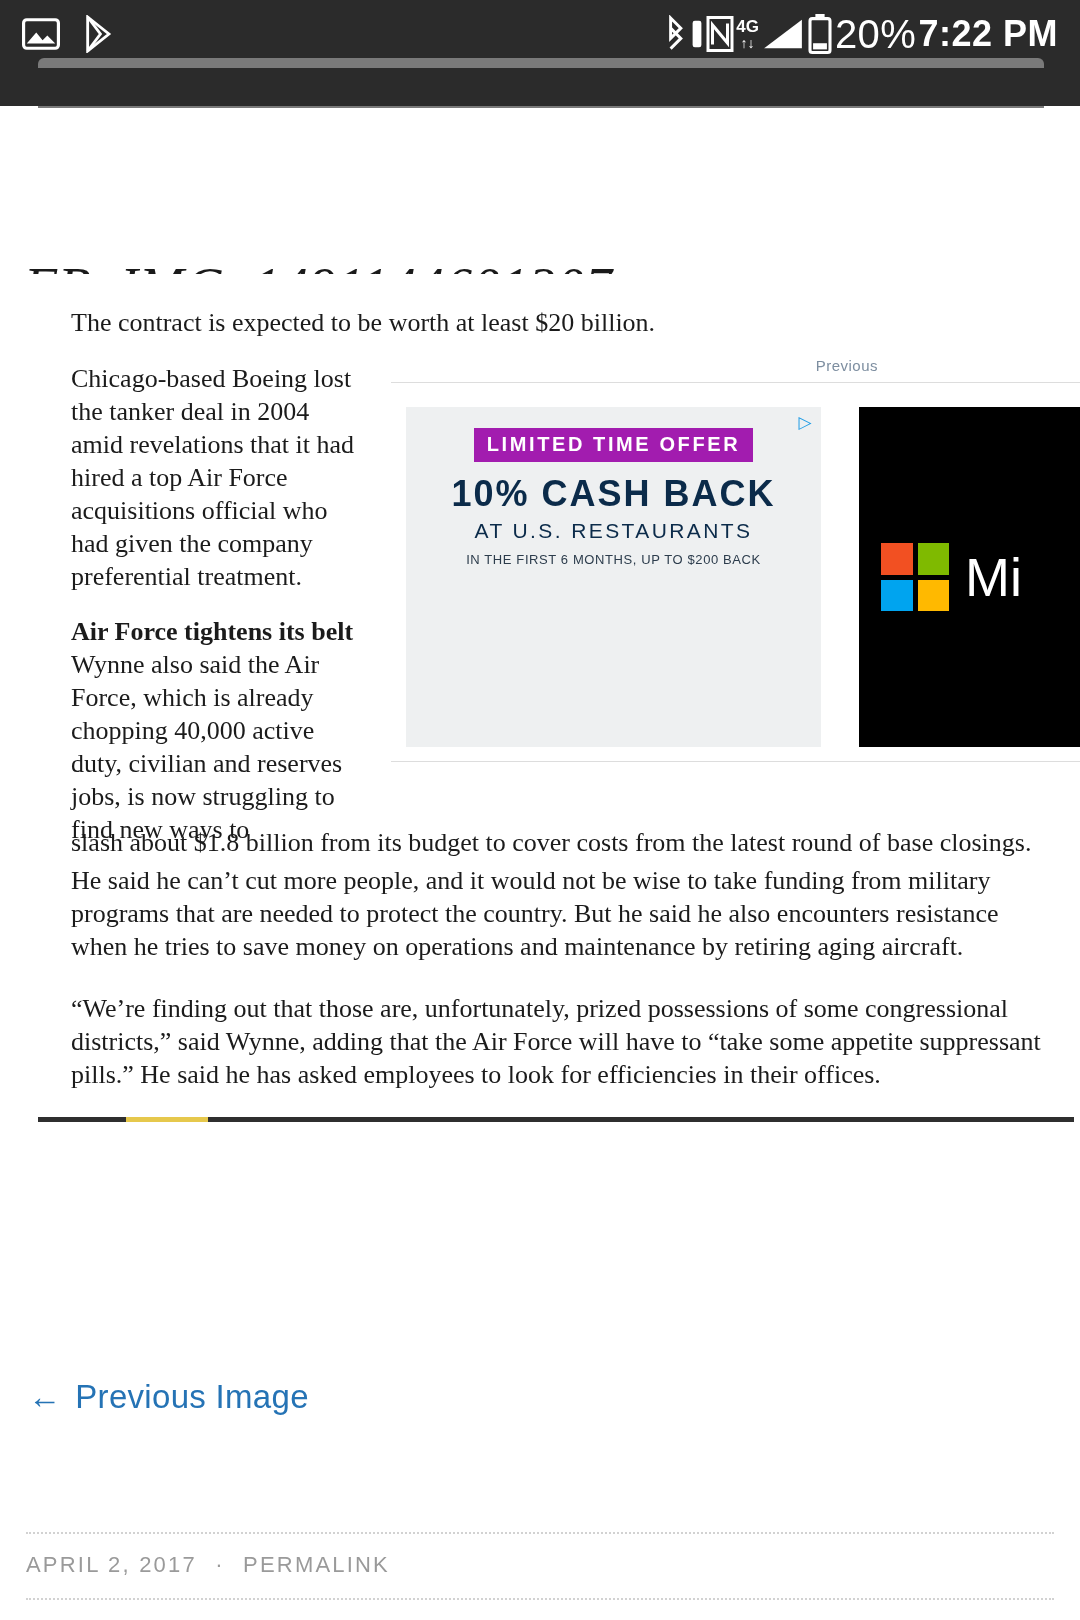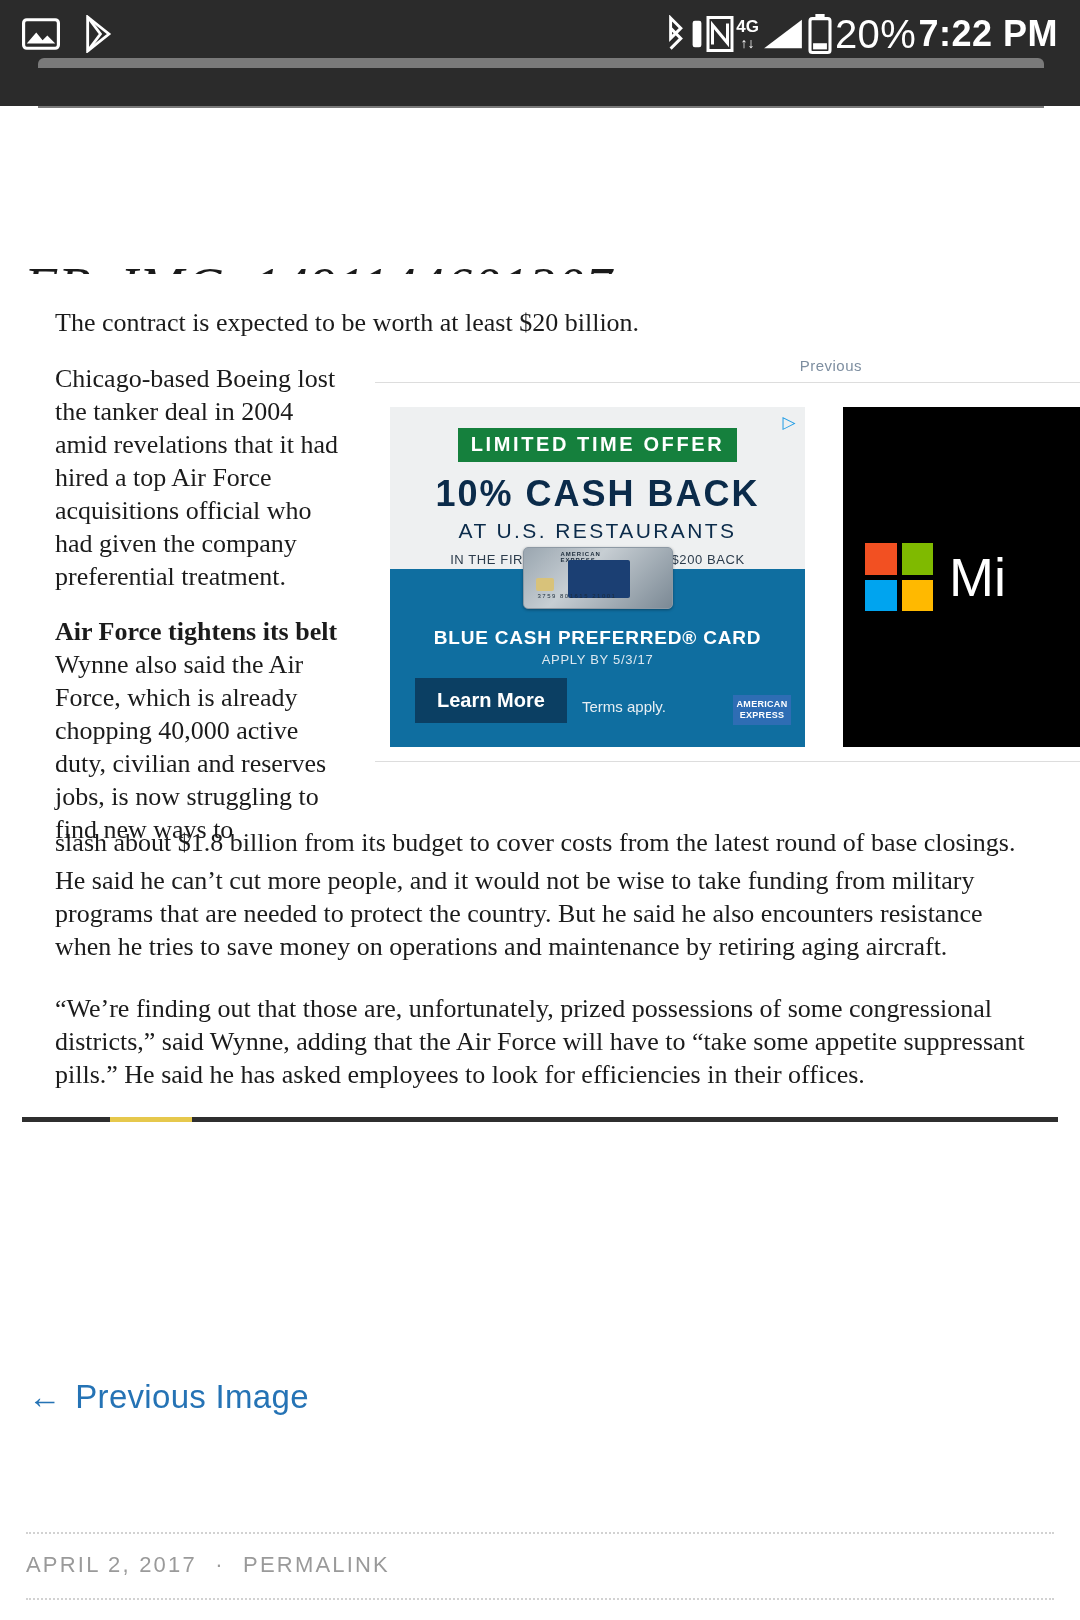--- a/index.html
+++ b/index.html
@@ -41,21 +41,21 @@
     border-radius: 6px 6px 0 0;
   }
   .shade-cover {
     position: absolute;
     left: 0; right: 0; top: 68px;
     height: 38px;
     background: #2b2b2b;
   }
 
   
-  .page { position: relative; width: 1080px; }
+  .page { position: relative; width: 1080px; padding-left: 16px; }
   .post-title {
     position: absolute;
     top: -18px;
     left: 24px;
     font-family: "Liberation Serif", serif;
     font-size: 54px;
     font-style: italic;
     color: #1a1a1a;
     letter-spacing: 1px;
     white-space: nowrap;
@@ -123,21 +123,21 @@
   .amex-top { position: relative; height: 162px; text-align: center; }
   .adchoice {
     position: absolute; right: 6px; top: 5px;
     width: 20px; height: 20px;
     display: flex; align-items: center; justify-content: center;
     color: #1d9be5; font-size: 17px;
   }
   .lto {
     display: inline-block;
     margin-top: 21px;
-    background: #15803d;
+    background: #a21caf;
     color: #ffffff;
     font-size: 20px;
     font-weight: 700;
     letter-spacing: 2.6px;
     padding: 5px 13px 6px;
   }
   .cashback {
     margin-top: 11px;
     font-size: 36px;
     font-weight: 700;
@@ -349,33 +349,20 @@
       <div class="ad-label">Previous</div>
 
       <div class="amex-ad">
         <div class="amex-top">
           <div class="adchoice">▷</div>
           <div class="lto">LIMITED TIME OFFER</div>
           <div class="cashback">10% CASH BACK</div>
           <div class="restaurants">AT U.S. RESTAURANTS</div>
           <div class="finefirst">IN THE FIRST 6 MONTHS, UP TO $200 BACK</div>
         </div>
-        <div class="amex-bot">
-          <div class="cardimg">
-            <span class="amexword">AMERICAN EXPRESS</span>
-            <span class="bluebox"></span>
-            <span class="chip"></span>
-            <span class="num">3759 801615 21001</span>
-          </div>
-          <div class="cardname">BLUE CASH PREFERRED® CARD</div>
-          <div class="applyby">APPLY BY 5/3/17</div>
-          <div class="learnmore">Learn More</div>
-          <div class="termsapply">Terms apply.</div>
-          <div class="amexlogo">AMERICAN EXPRESS</div>
-        </div>
       </div>
 
       <div class="ms-ad">
         <div class="ms-logo">
           <i style="background:#f25022"></i>
             <i style="background:#7fba00"></i>
             <i style="background:#00a4ef"></i>
             <i style="background:#ffb900"></i>
         </div>
         <div class="ms-text">Mi</div>

